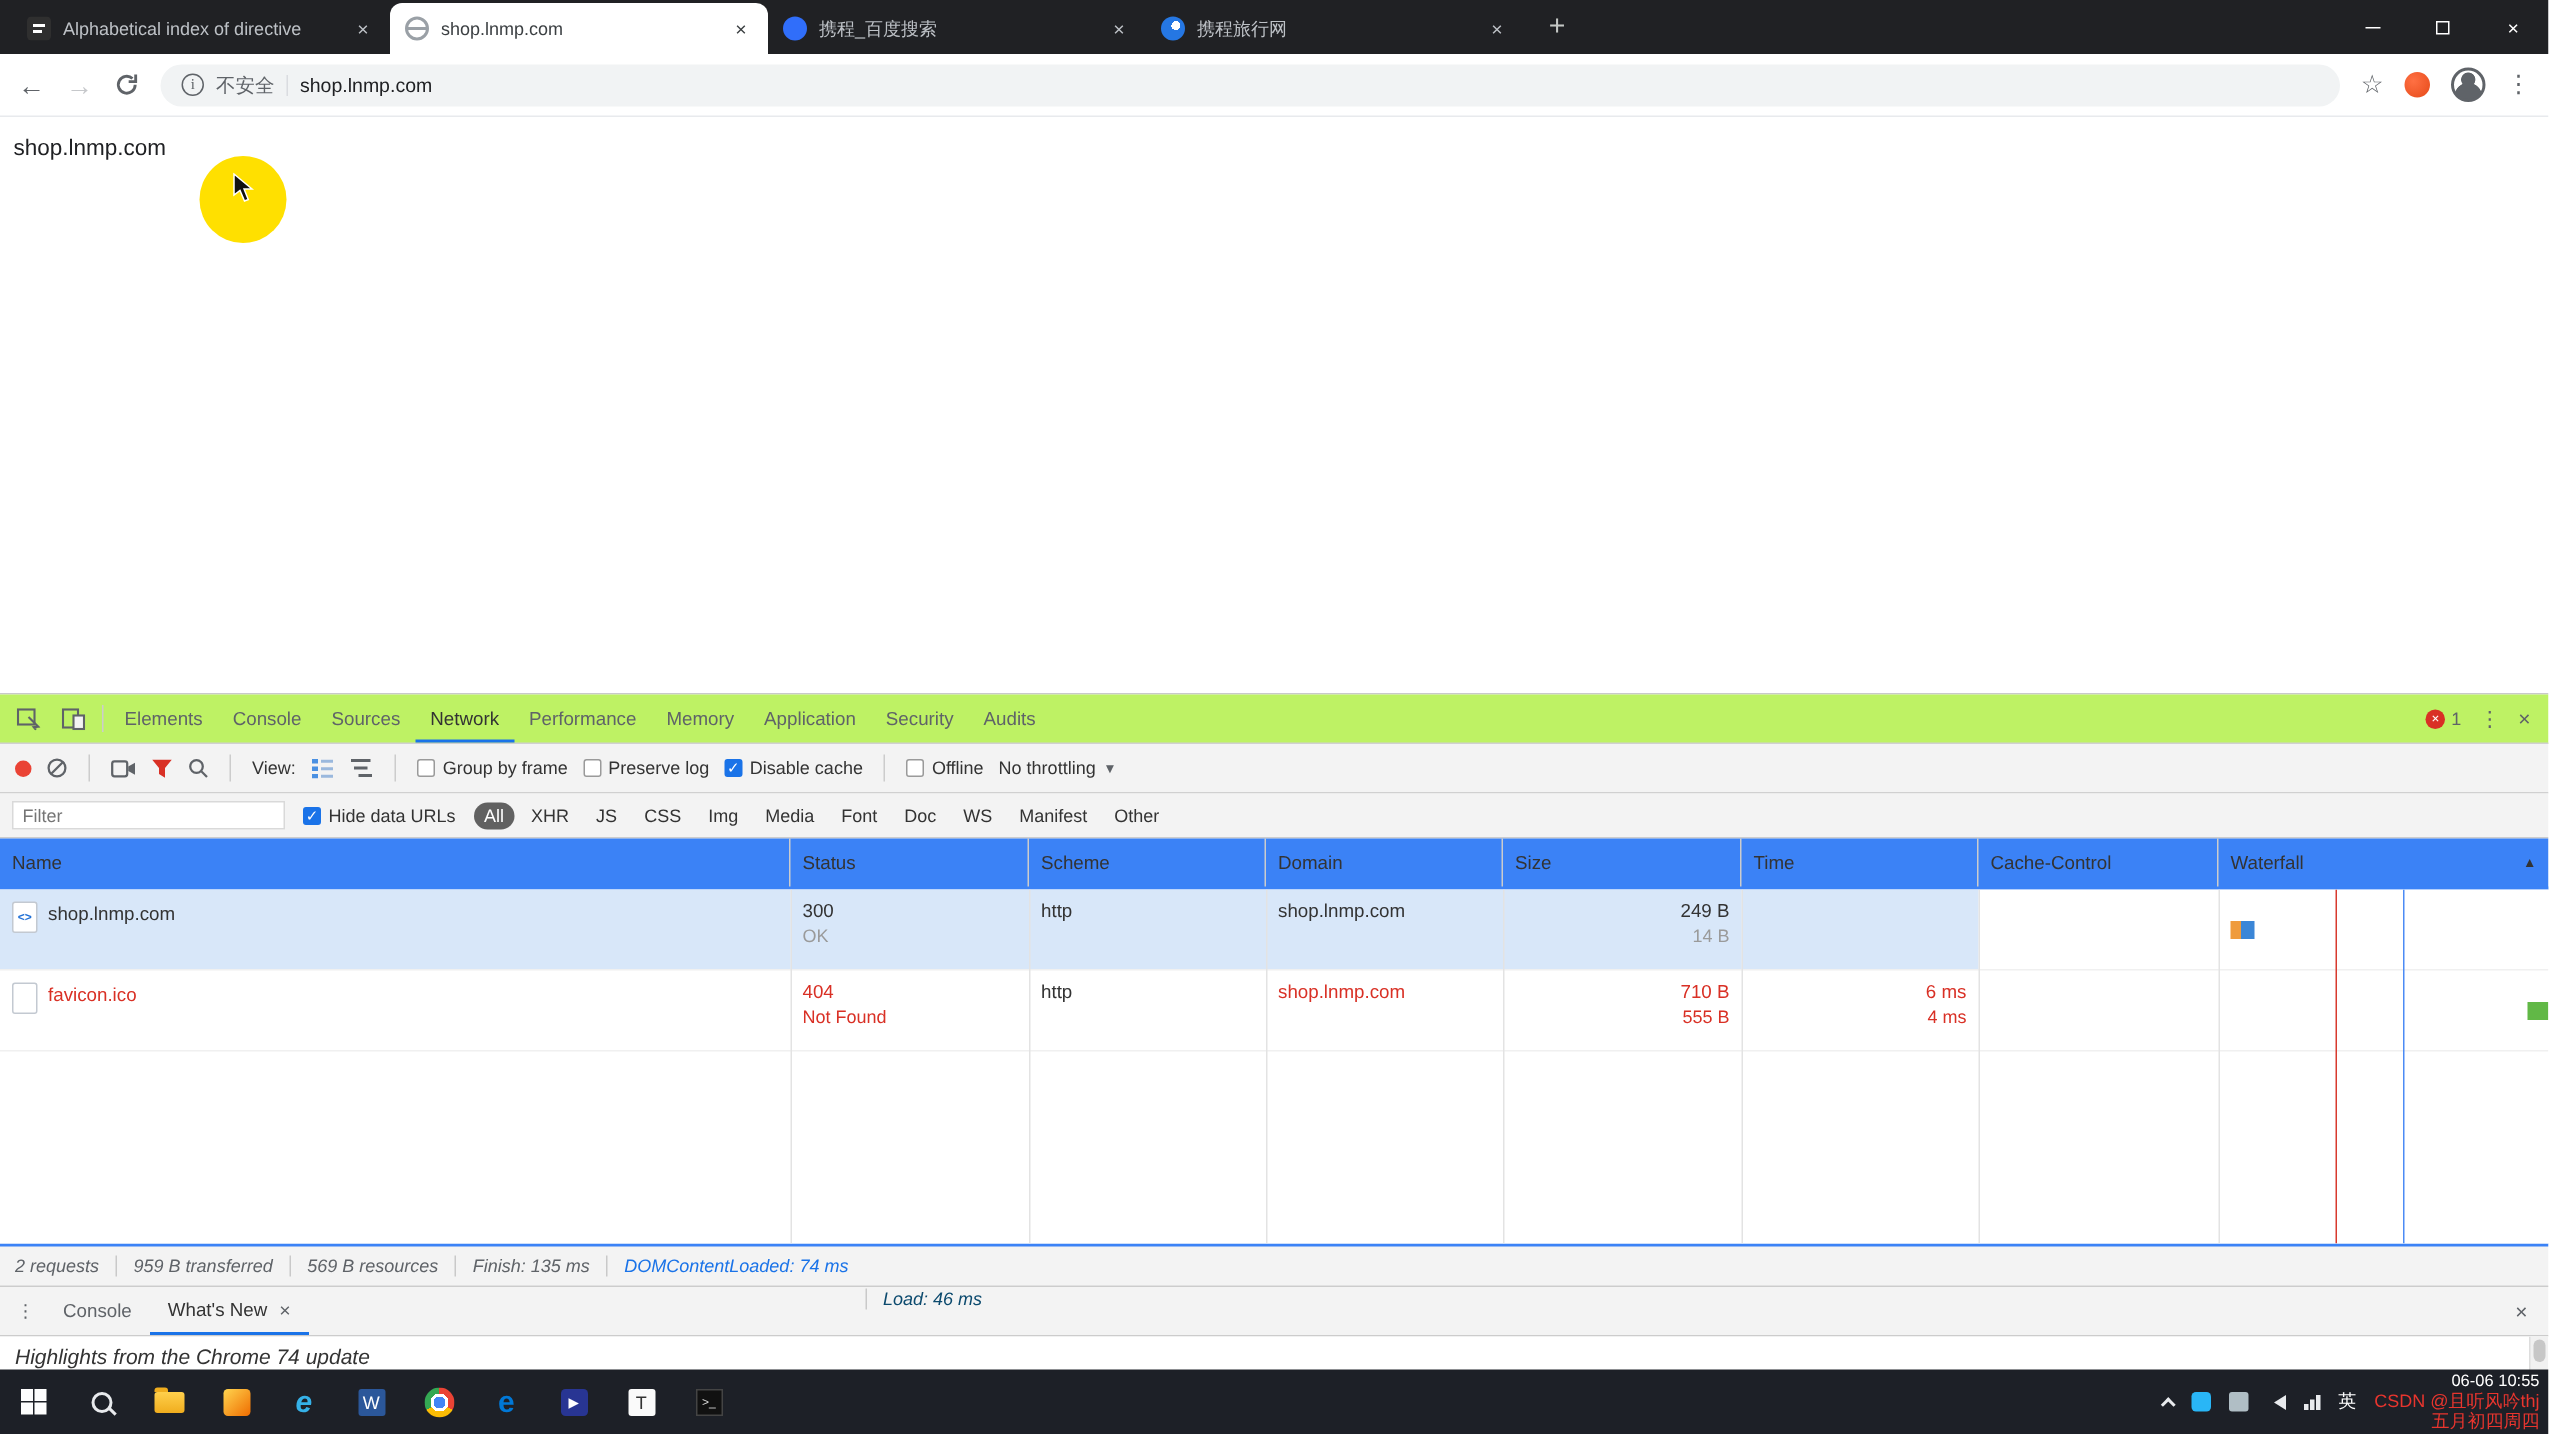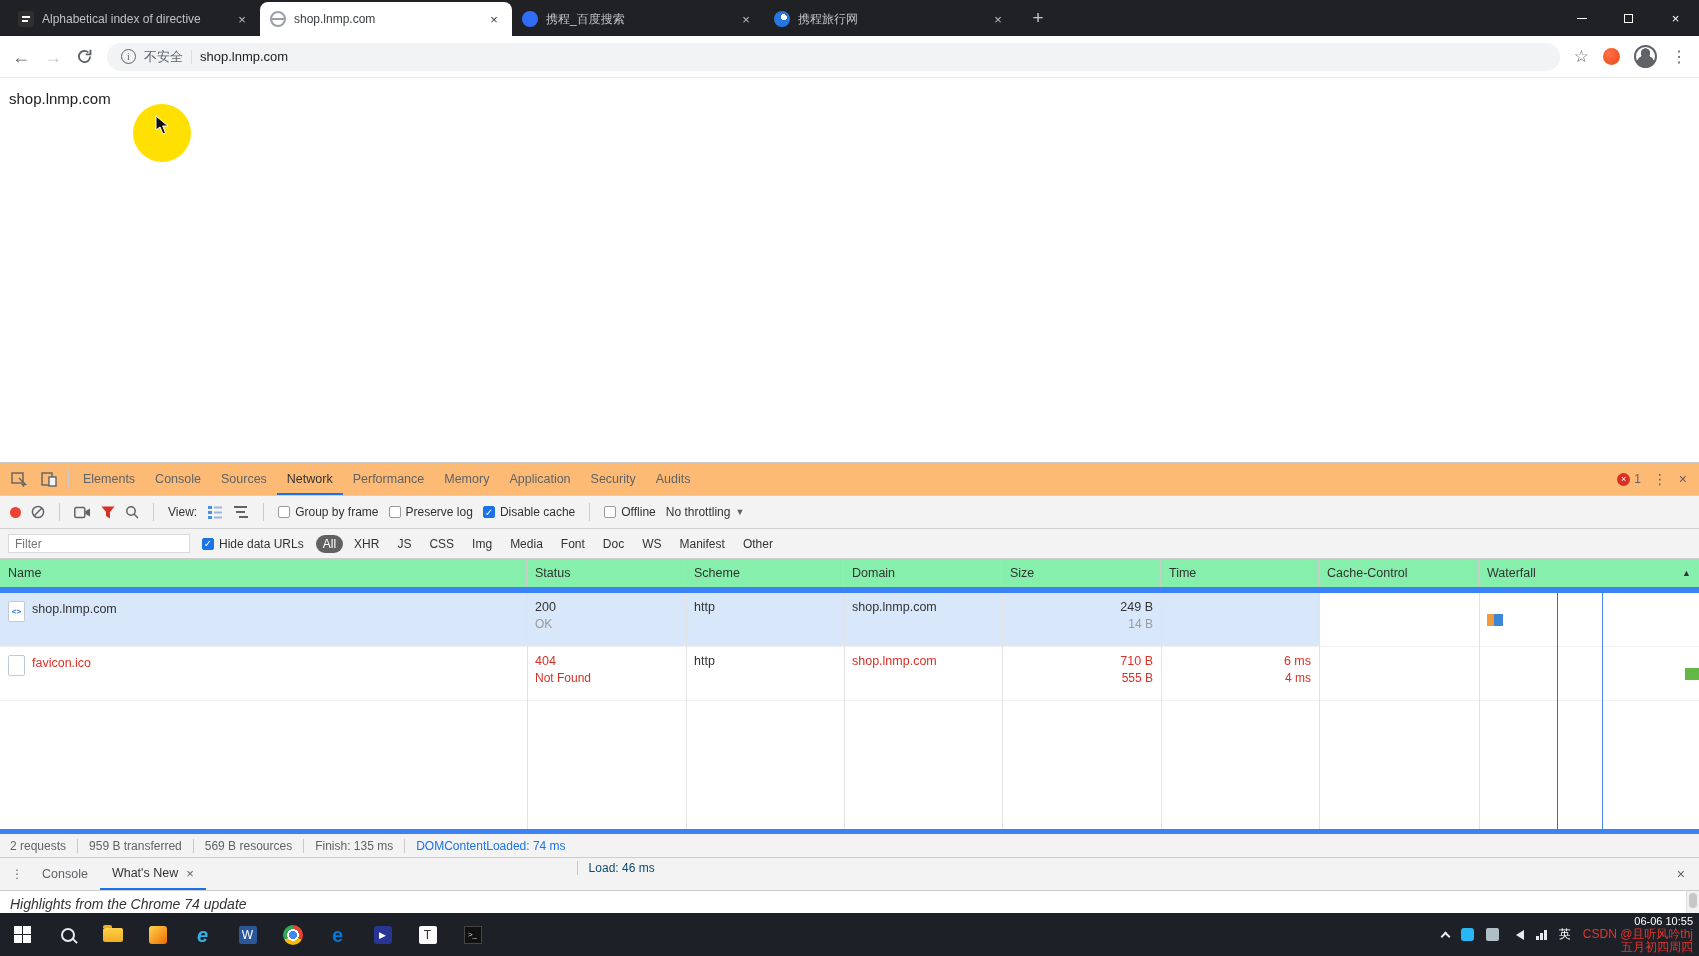--- a/index.html
+++ b/index.html
@@ -37,21 +37,21 @@
     background:radial-gradient(circle at 50% 32%, #5f6368 0 4.5px, transparent 5px), radial-gradient(circle at 50% 92%, #5f6368 0 9px, transparent 9.5px); }
 
   
   .page { position:absolute; top:78px; left:0; width:100%; height:384px; background:#fff; }
   .page-text { position:absolute; left:9px; top:12px; font-size:15px; color:#202124; }
   .cursor-hl { position:absolute; left:133px; top:26px; width:58px; height:58px; border-radius:50%; background:#ffe000; }
   .cursor-hl svg { position:absolute; left:22px; top:11px; }
 
   
   .devtools { position:absolute; top:462px; left:0; width:100%; height:451px; border-top:1px solid #c9c9c9; background:#fff; font-size:12px; color:#333; }
-  .dt-tabs { height:33px; background:#fdba74; border-bottom:1px solid #d0d0d0; display:flex; align-items:stretch; padding-left:4px; }
+  .dt-tabs { height:33px; background:#bef264; border-bottom:1px solid #d0d0d0; display:flex; align-items:stretch; padding-left:4px; }
   .dt-iconbtn { width:30px; display:flex; align-items:center; justify-content:center; }
   .dt-sep { width:1px; height:18px; background:#ccc; align-self:center; margin:0 4px; }
   .dt-tab { display:flex; align-items:center; padding:0 10px; color:#5f6368; font-size:12.5px; }
   .dt-tab.active { color:#333; border-bottom:2px solid #1a73e8; padding-top:2px; }
   .dt-right { margin-left:auto; display:flex; align-items:center; gap:12px; padding-right:12px; }
   .err-badge { display:flex; align-items:center; gap:4px; color:#5f6368; }
   .err-circle { width:13px; height:13px; border-radius:50%; background:#d93025; color:#fff; font-size:9px; display:flex; align-items:center; justify-content:center; }
   .dt-glyph { color:#5f6368; font-size:14px; }
 
   .net-toolbar { height:33px; background:#f3f3f3; border-bottom:1px solid #d0d0d0; display:flex; align-items:center; gap:10px; padding:0 10px; }
@@ -62,42 +62,42 @@
   .throttle { display:flex; align-items:center; gap:5px; }
   .dd-arrow { font-size:9px; color:#5f6368; }
 
   .filter-row { height:30px; background:#f3f3f3; border-bottom:1px solid #ccc; display:flex; align-items:center; gap:12px; padding:0 8px; }
   .filter-input { width:182px; height:19px; border:1px solid #d9d9d9; background:#fff; font-size:12px; padding:0 6px; color:#333; outline:none; font-family:inherit; }
   .type-list { display:flex; align-items:center; gap:4px; }
   .type-pill { padding:2px 7px; color:#333; }
   .type-pill.selected { background:#616161; color:#fff; border-radius:9px; }
 
   .net-table { position:relative; height:270px; }
-  .net-header { display:grid; grid-template-columns:527px 159px 158px 158px 159px 158px 160px 1fr; height:34px; background:#86efac; border-bottom:6px solid #3b82f6; }
+  .net-header { display:grid; grid-template-columns:527px 159px 158px 158px 159px 158px 160px 1fr; height:34px; background:#3b82f6; border-bottom:2px solid #3b82f6; }
   .hcell { display:flex; align-items:center; padding:0 8px; border-right:1px solid #ccc; font-size:12.5px; }
   .hcell:last-child { border-right:none; justify-content:space-between; }
   .sort-arrow { font-size:9px; color:#333; }
   .net-body { position:relative; height:236px; background:#fff; overflow:hidden; }
   .colline { position:absolute; top:0; bottom:0; width:1px; background:#e3e3e3; }
   .net-row { display:grid; grid-template-columns:527px 159px 158px 158px 159px 158px 160px 1fr; height:54px; border-bottom:1px solid #f0f0f0; }
   .cell { padding:6px 8px; overflow:hidden; }
   .cell .l1 { font-size:12.5px; color:#333; line-height:17px; white-space:nowrap; }
   .cell .l2 { font-size:12px; color:#9a9a9a; line-height:17px; white-space:nowrap; }
   .cell.num { text-align:right; }
   .name-cell { display:flex; align-items:flex-start; gap:7px; padding-top:8px; }
   .doc-icon { width:17px; height:21px; background:#fff; border:1px solid #c3c9d1; border-radius:2px; display:flex; align-items:center; justify-content:center; font-size:8px; font-weight:bold; color:#1f6fd6; flex:none; }
   .doc-icon.blank { color:transparent; }
   .net-row.selected .cell { background:#d8e7f9; }
   .net-row.selected .cell.waterfall { background:transparent; }
   .net-row.error .l1, .net-row.error .l2 { color:#d93025; }
   .net-row.error .cell.scheme .l1 { color:#333; }
   .wf-line { position:absolute; top:0; bottom:0; width:1px; }
   .wf-bar { position:absolute; height:12px; }
 
-  .summary { height:28px; background:#f3f3f3; border-top:5px solid #3b82f6; display:flex; align-items:center; padding:0 10px; font-size:12px; color:#5f6368; }
+  .summary { height:28px; background:#f3f3f3; border-top:2px solid #3b82f6; display:flex; align-items:center; padding:0 10px; font-size:12px; color:#5f6368;font-style:italic; }
   .sum-item { padding:0 11px; }
   .sum-item:first-child { padding-left:0; }
   .sum-item + .sum-item { border-left:1px solid #c9c9c9; }
   .sum-item.blue { color:#1a73e8; }
   .sum-item.red { color:#0c4a6e;margin-top:44px; }
 
   .drawer-tabs { height:34px; background:#f3f3f3; border-top:1px solid #ccc; border-bottom:1px solid #ccc; display:flex; align-items:stretch; padding-left:4px; }
   .drawer-kebab { width:26px; display:flex; align-items:center; justify-content:center; color:#5f6368; }
   .drawer-tab { display:flex; align-items:center; gap:8px; padding:0 12px; color:#5f6368; font-size:12.5px; }
   .drawer-tab.active { color:#333; border-bottom:2px solid #1a73e8; }
@@ -349,21 +349,21 @@
       </div>
     </div>
     <div class="net-body">
 
       <div class="net-row selected">
         <div class="cell name-cell">
           <span class="doc-icon">&lt;&gt;</span>
           <span class="l1">shop.lnmp.com</span>
         </div>
         <div class="cell">
-          <div class="l1">200</div>
+          <div class="l1">300</div>
           <div class="l2">OK</div>
         </div>
         <div class="cell scheme">
             <div class="l1">http</div>
           </div>
         <div class="cell">
             <div class="l1">shop.lnmp.com</div>
           </div>
         <div class="cell num">
           <div class="l1">249 B</div>

